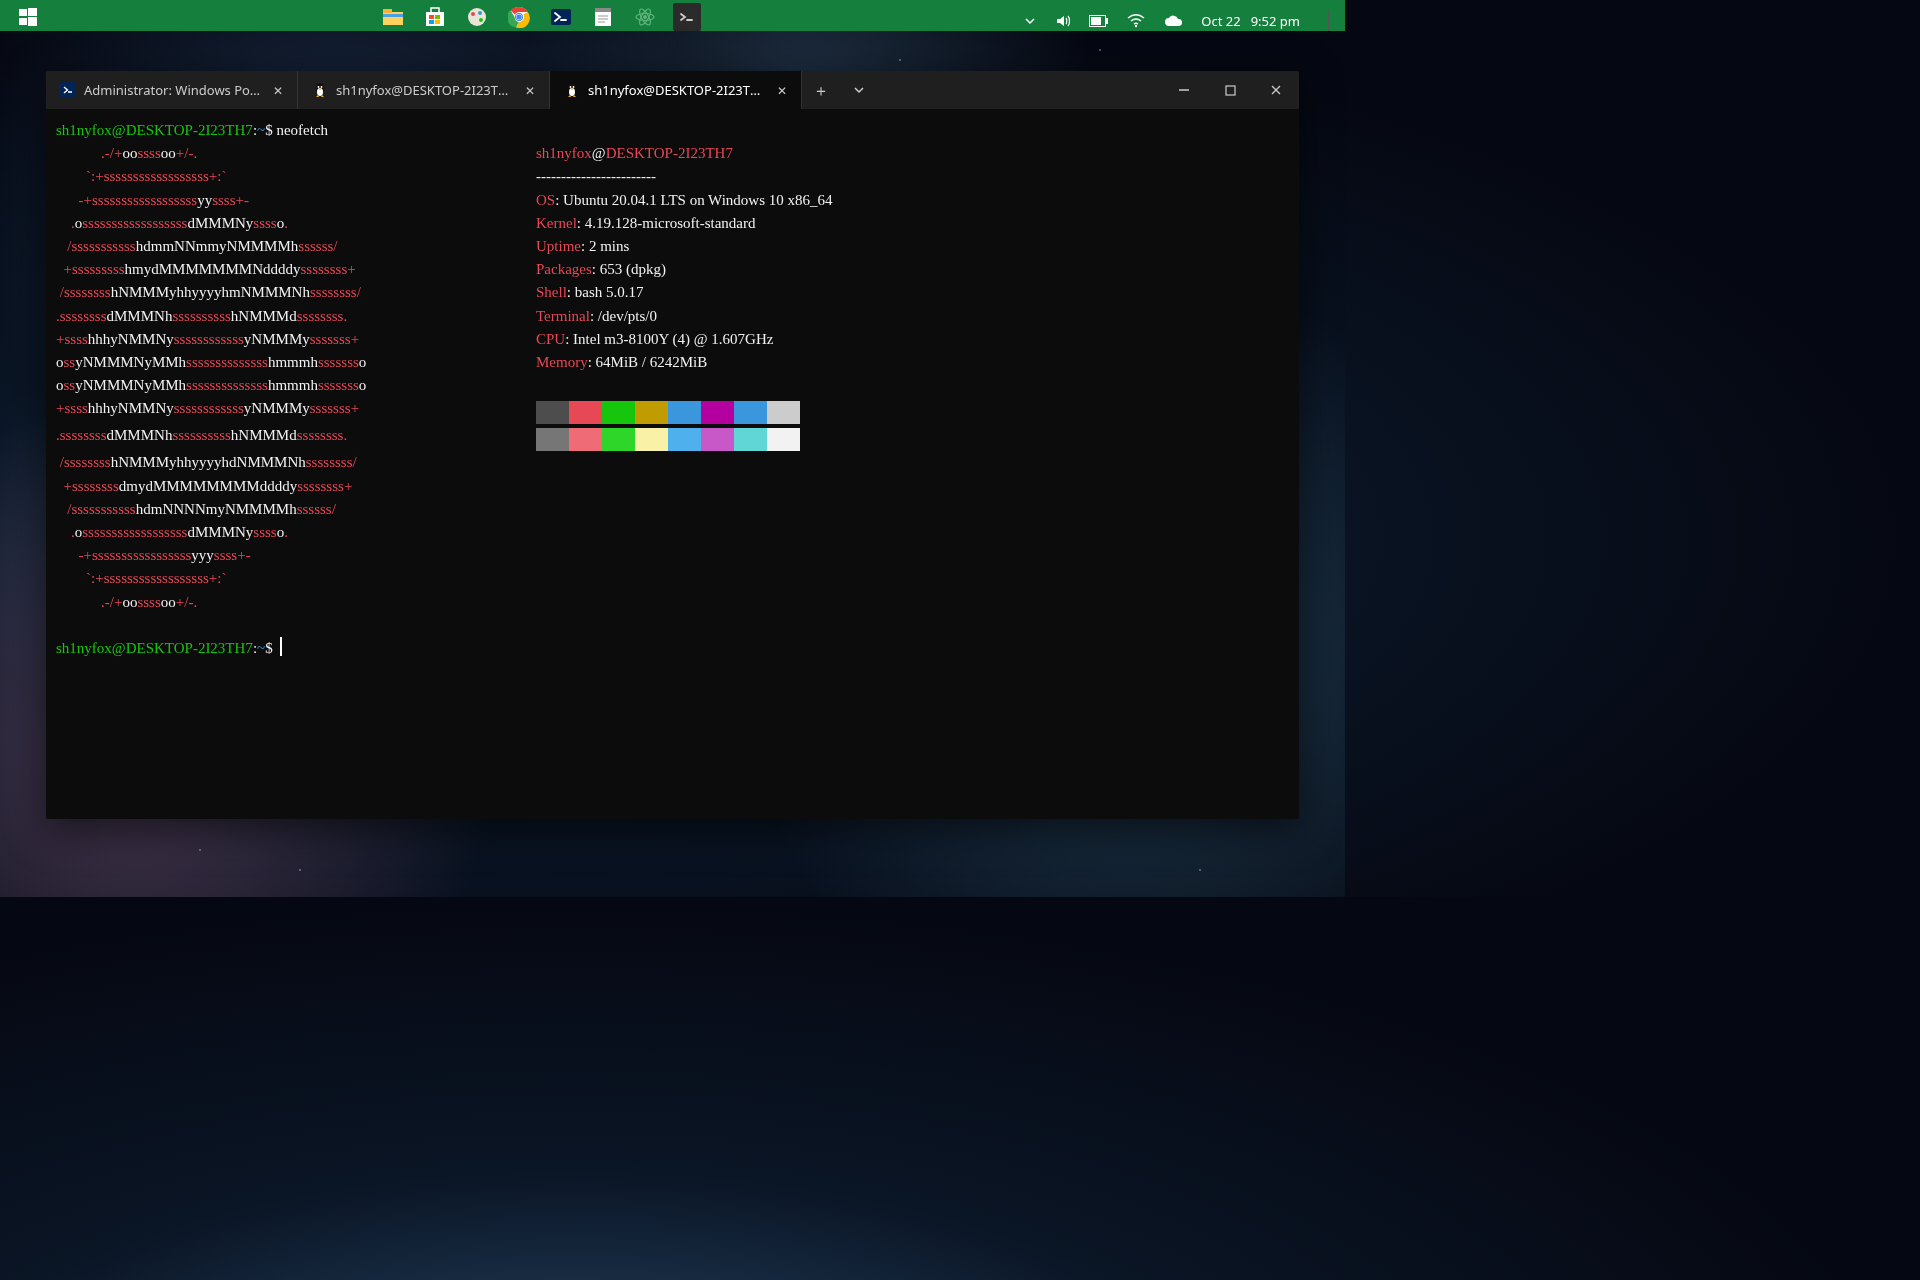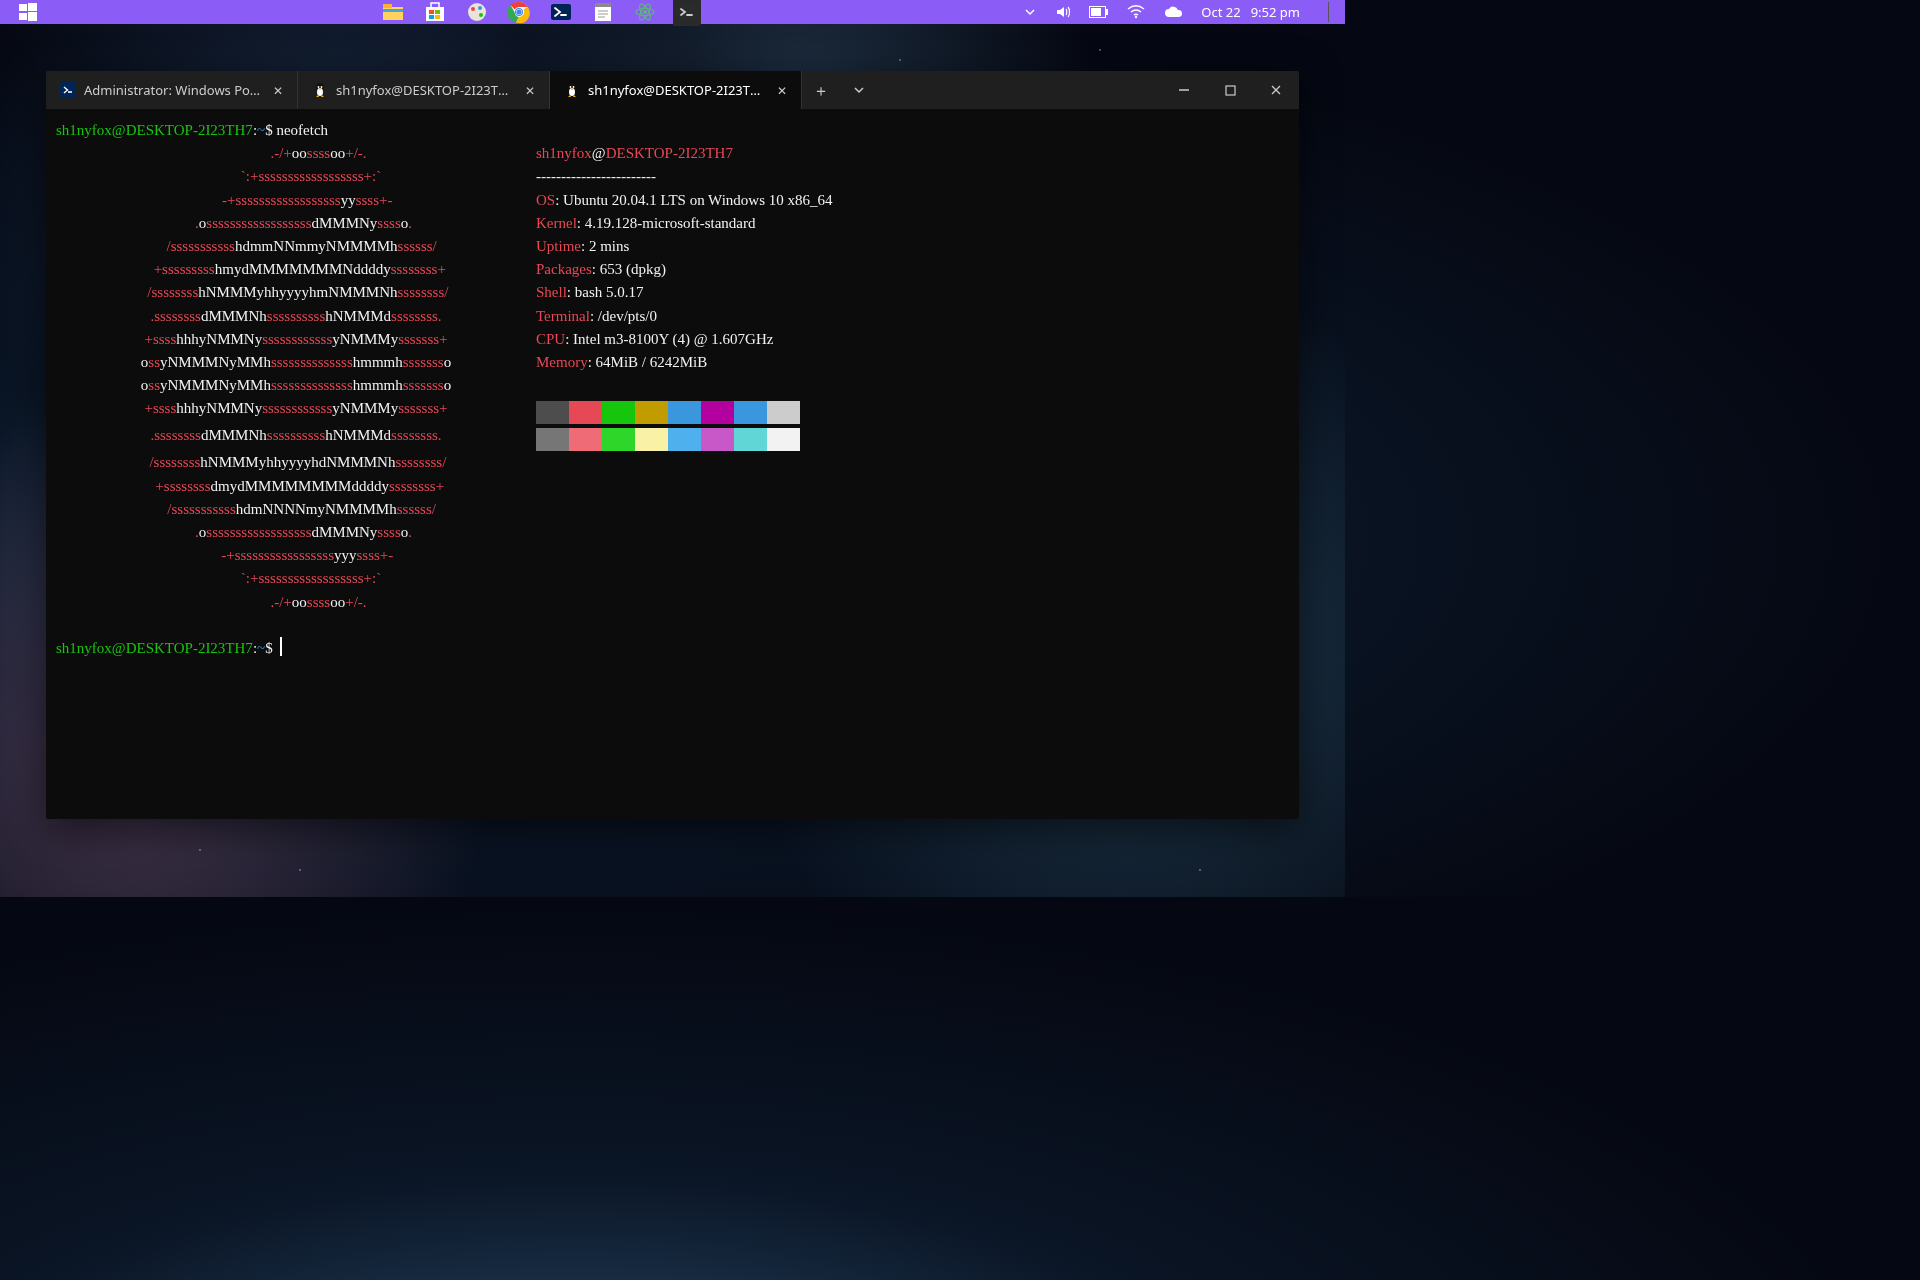--- a/index.html
+++ b/index.html
@@ -36,24 +36,24 @@
       radial-gradient(1px 1px at 1200px 870px, #fff, transparent),
       radial-gradient(1px 1px at 300px 870px, #fff, transparent),
       radial-gradient(1px 1px at 1100px 50px, #fff, transparent);
     z-index: 0;
   }
 
   
   .taskbar {
     position: absolute;
     top: 0; left: 0; right: 0;
-    height: 24px;
-    background: #8b5cf6;
-    display: flex;
-    align-items: center;
+    height: 31px;
+    background: #15803d;
+    display: flex;
+    align-items: flex-end;
     z-index: 5;
     color: #fff;
   }
   .taskbar-left {
     width: 56px;
     display: flex;
     justify-content: center;
   }
   .taskbar-center {
     flex: 1;
@@ -144,21 +144,21 @@
     line-height: 23.2px;
     color:#fff;
     white-space:pre;
   }
   .g { color:#16c60c; } 
   .b { color:#3a96dd; } 
   .w { color:#f2f2f2; }
   .r { color:#e74856; }
 
   .flex-line{display:flex;}
-  .logo-col{width:480px;text-align:center;}
+  .logo-col{width:480px;}
   .info-col{flex:1;}
 
   .swatches{display:flex;margin-top:4px;}
   .sw{width:33px;height:23px;}
   .sw-row2 .sw{height:23px;}
 
   .cursor{
     display:inline-block;
     width:2px;height:19px;
     background:#fff;

